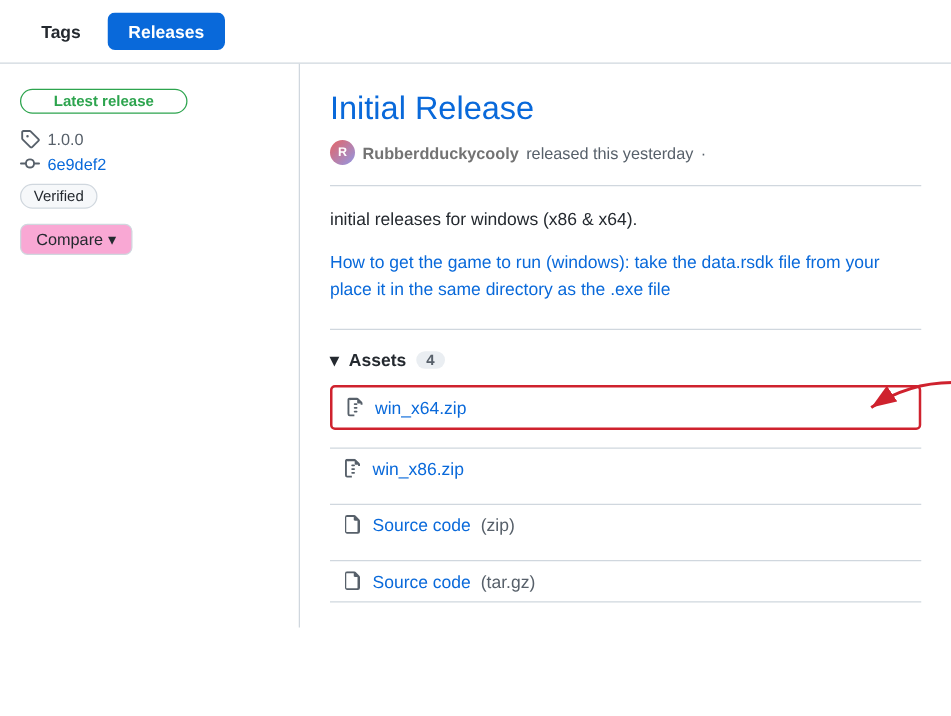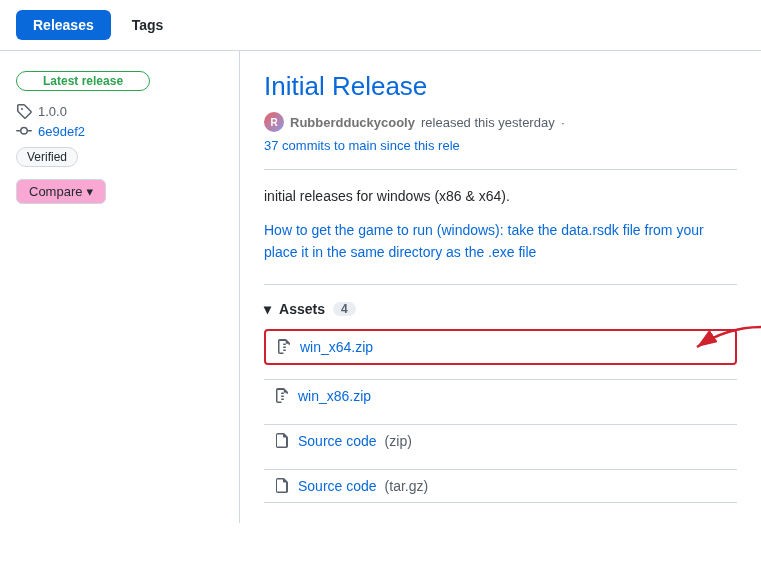--- a/index.html
+++ b/index.html
@@ -233,22 +233,22 @@
       top: 10px;
       width: 80px;
       height: 40px;
       pointer-events: none;
     }
   </style>
 </head>
 <body>
 
 <div class="top-bar">
+  <button class="tab-btn inactive">Tags</button>
   <button class="tab-btn active">Releases</button>
-  <button class="tab-btn inactive">Tags</button>
 </div>
 
 <div class="main-content">
 
   <div class="sidebar">
     <span class="latest-release-badge">Latest release</span>
     <div class="sidebar-meta">
       <div class="sidebar-meta-row">
         <span class="tag-icon">
           <svg width="16" height="16" viewBox="0 0 16 16" fill="#57606a">
@@ -274,21 +274,20 @@
   </div>
 
   <div class="release-content">
     <h1 class="release-title">Initial Release</h1>
 
     <div class="release-meta">
       <span class="avatar">R</span>
       <span class="meta-username">Rubberdduckycooly</span>
       <span class="meta-text">released this yesterday</span>
       <span class="meta-text">·</span>
-      <span class="meta-link">37 commits to main since this rele</span>
     </div>
 
     <hr class="divider">
 
     <p class="release-description">initial releases for windows (x86 &amp; x64).</p>
 
     <p class="release-instructions">How to get the game to run (windows): take the data.rsdk file from your place it in the same directory as the .exe file</p>
 
     <hr class="divider">
 

